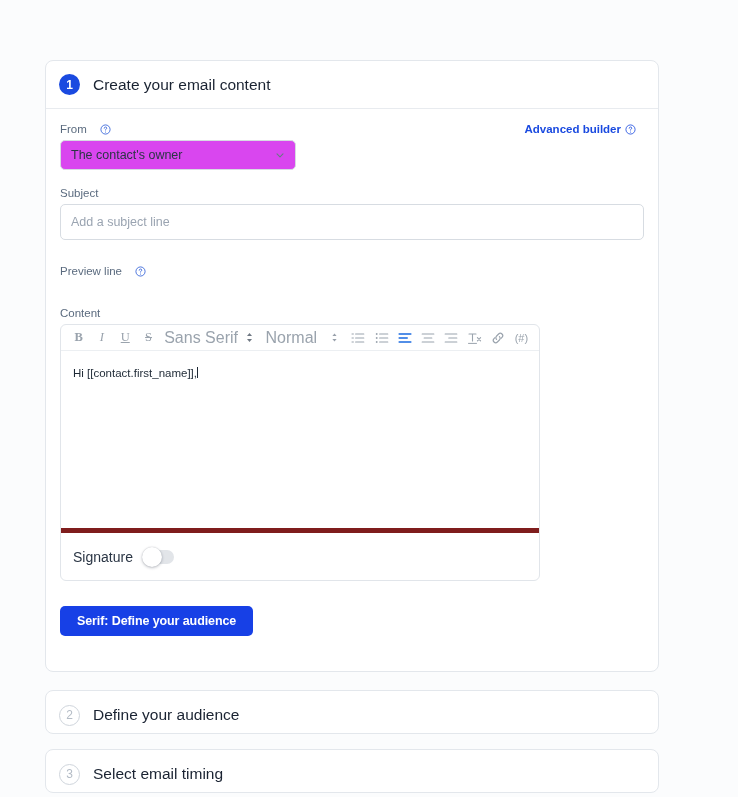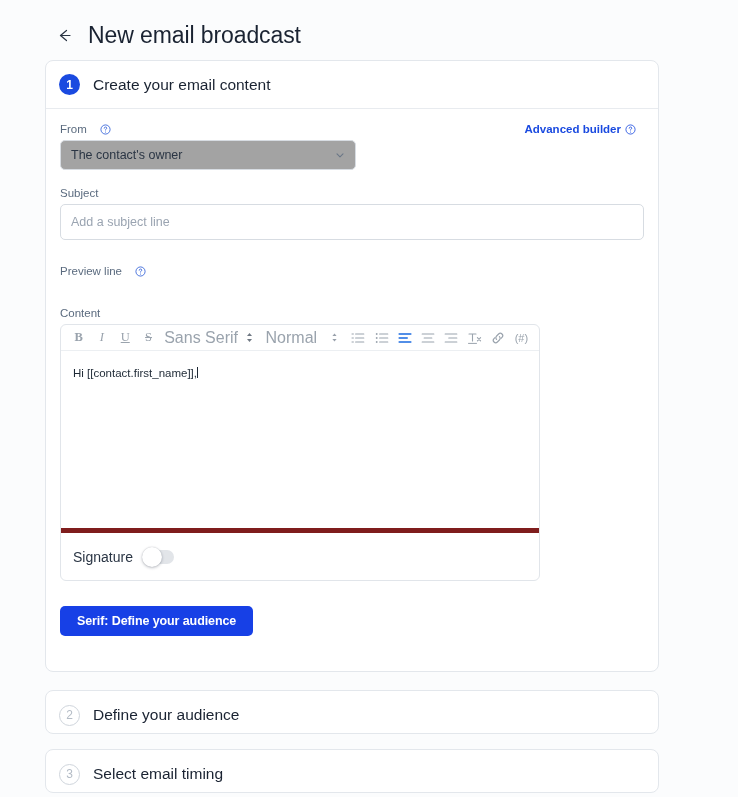--- a/index.html
+++ b/index.html
@@ -75,22 +75,22 @@
   }
   .help-icon svg { display: block; }
   .adv-link {
     font-size: 11.5px; color: #1a4ae0; font-weight: 700;
     display: flex; align-items: center; gap: 4px; cursor: pointer;
     text-decoration: none; padding-right: 8px;
   }
   .adv-link .help-icon { color: #1a4ae0; }
 
   .select-box {
-    position: relative; width: 296px; height: 30px;
-    border: 1px solid #d7dce2; border-radius: 5px; background: #a3a3a3;
+    position: relative; width: 236px; height: 30px;
+    border: 1px solid #d7dce2; border-radius: 5px; background: #d946ef;
     display: flex; align-items: center;
     padding: 0 10px; cursor: pointer;
   }
   .select-box .val { font-size: 12.5px; color: #2a3544; }
   .select-box .chev {
     position: absolute; right: 9px; top: 50%; transform: translateY(-50%);
     color: #6b7787; display: flex;
   }
   .text-input {
     width: 100%; height: 36px;
@@ -162,29 +162,20 @@
     border: none; border-radius: 5px; cursor: pointer;
     font-family: "Liberation Sans", sans-serif;
     letter-spacing: -0.1px;
   }
 </style>
 </head>
 <body>
 
 <div class="page">
 
-  <div class="header">
-    <button class="back-btn" aria-label="Back">
-      <svg width="19" height="19" viewBox="0 0 19 19" fill="none" aria-hidden="true">
-        <path d="M11.5 4.5L5.5 9.5L11.5 14.5" stroke="#2a3544" stroke-width="1.2" stroke-linecap="round" stroke-linejoin="round"></path>
-        <path d="M5.5 9.5H15" stroke="#2a3544" stroke-width="1.2" stroke-linecap="round"></path>
-      </svg>
-    </button>
-    <div class="page-title">New email broadcast</div>
-  </div>
 
   <div class="card" id="card-step1">
 
     <div class="card-head">
       <div class="step-badge">1</div>
       <div class="step-title">Create your email content</div>
     </div>
 
     <div class="card-body">
 

